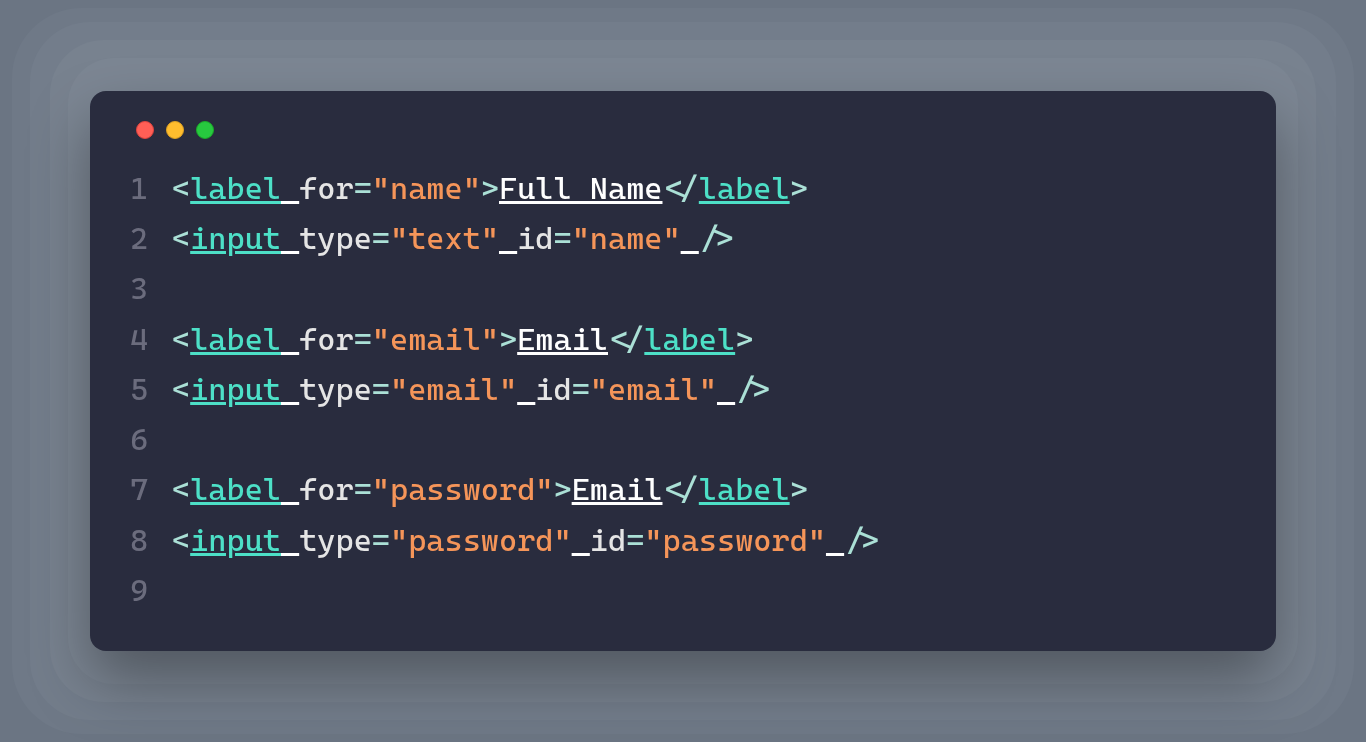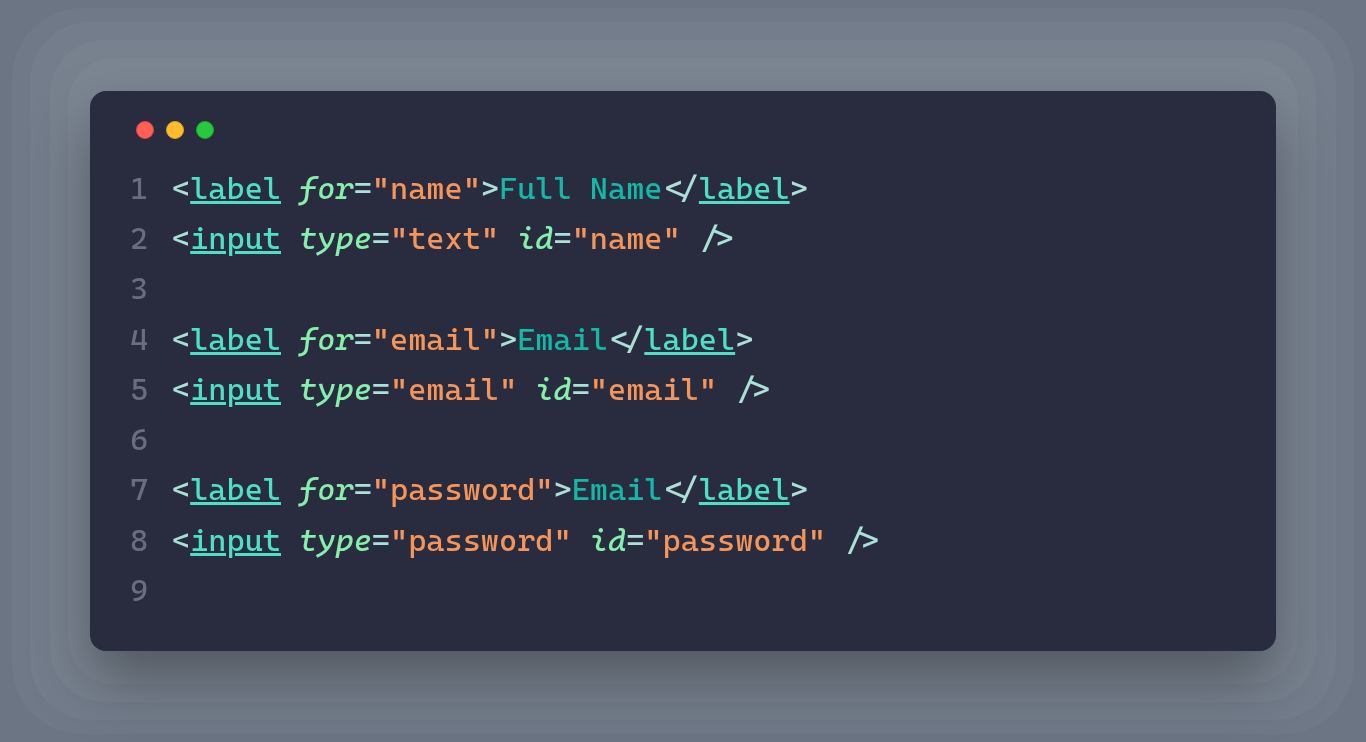--- a/index.html
+++ b/index.html
@@ -74,24 +74,24 @@
     flex-shrink: 0;
     user-select: none;
   }
 
   .content {
     flex: 1;
   }
 
   .bracket { color: #abe0d6; }
   .tag     { color: #4de0c7; text-decoration: underline; }
-  .attr    { color: #86efac; font-style: italic; }
+  .attr    { color: #e5e5e5; }
   .eq      { color: #abe0d6; }
   .string  { color: #f59559; }
-  .text    { color: #14b8a6; }
+  .text    { color: #ffffff; text-decoration: underline; }
 </style>
 </head>
 <body>
 
 <div class="bg-layer bg-1"></div>
 <div class="bg-layer bg-2"></div>
 <div class="bg-layer bg-3"></div>
 <div class="bg-layer bg-4"></div>
 
 <div class="editor">

